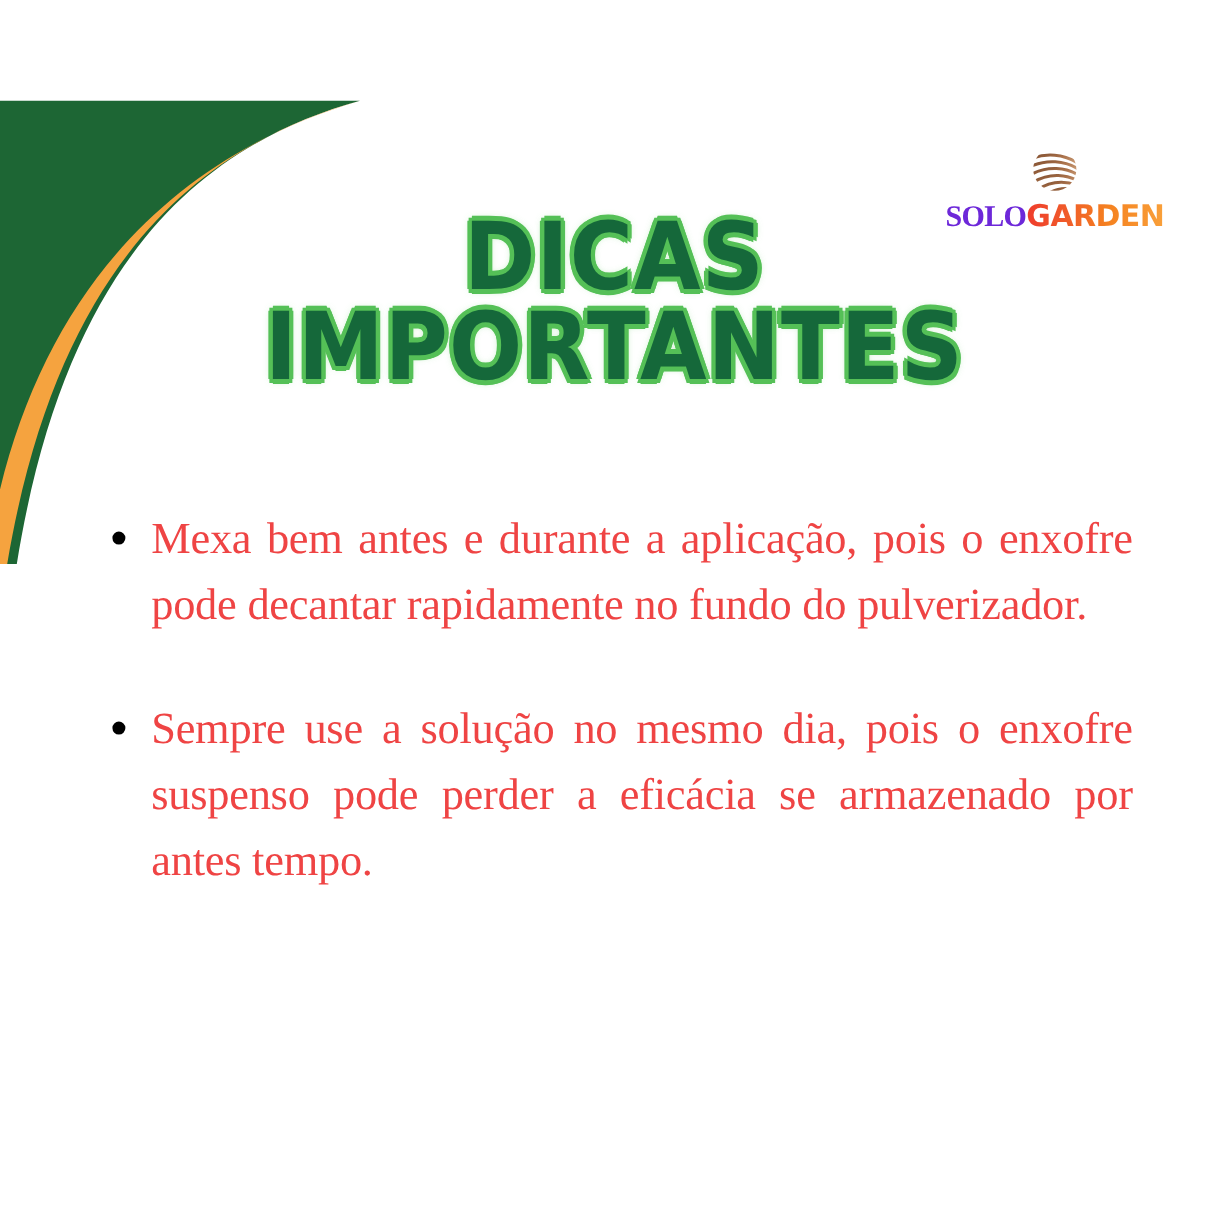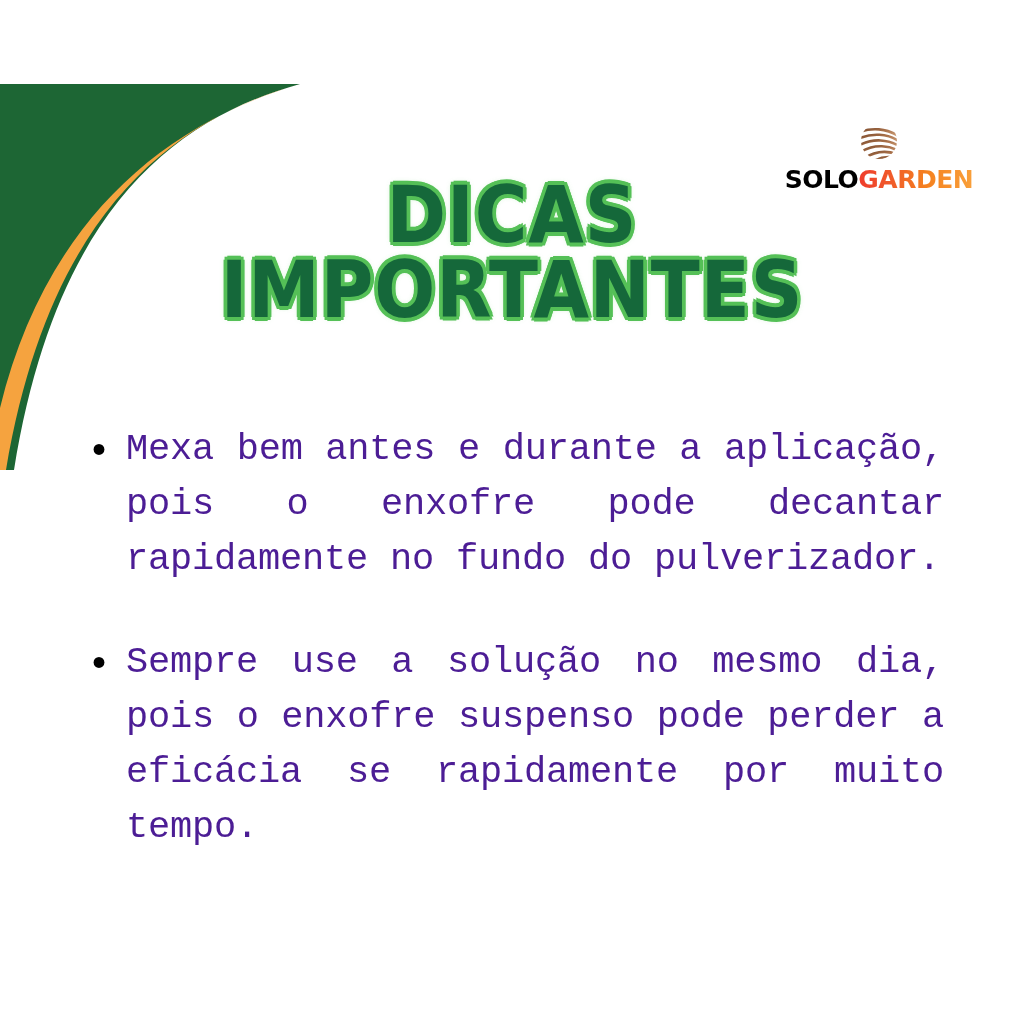--- a/index.html
+++ b/index.html
@@ -54,21 +54,21 @@
   }
   #logo-wordmark {
     margin-top: 3px;
     font-family: "DejaVu Sans", sans-serif;
     font-weight: bold;
     font-size: 25px;
     letter-spacing: -0.5px;
     line-height: 1;
     white-space: nowrap;
   }
-  .word-solo { color: #000000; }
+  .word-solo { color: #6d28d9; font-family: Liberation Serif, serif; }
   .word-garden {
     background: linear-gradient(90deg, #ef3b2c 0%, #f05a2a 28%, #f58220 60%, #f9a03a 100%);
     -webkit-background-clip: text;
     background-clip: text;
     color: transparent;
     text-align: center;
   }
 
   
   #slide-title {
@@ -112,24 +112,24 @@
     flex: 0 0 38px;
     font-size: 40px;
     line-height: 54px;
     color: #000000;
     text-align: left;
     padding-left: 4px;
     box-sizing: border-box;
   }
   .bullet-text {
     flex: 1 1 auto;
-    font-family: Liberation Mono, monospace;
+    font-family: Liberation Serif, serif;
     font-size: 37px;
     line-height: 55px;
-    color: #4c1d95;
+    color: #ef4444;
     text-align: justify;
     text-justify: inter-word;
     letter-spacing: -0.2px;
   }
 </style>
 </head>
 <body>
 
 <div id="slide">
 
@@ -170,18 +170,18 @@
 
   <div id="bullet-list">
 
     <div class="bullet-item">
       <div class="bullet-marker">•</div>
       <div class="bullet-text">Mexa bem antes e durante a aplicação, pois o enxofre pode decantar rapidamente no fundo do pulverizador.</div>
     </div>
 
     <div class="bullet-item">
       <div class="bullet-marker">•</div>
-      <div class="bullet-text">Sempre use a solução no mesmo dia, pois o enxofre suspenso pode perder a eficácia se rapidamente por muito tempo.</div>
+      <div class="bullet-text">Sempre use a solução no mesmo dia, pois o enxofre suspenso pode perder a eficácia se armazenado por antes tempo.</div>
     </div>
 
   </div>
 
 </div>
 
 </body></html>

